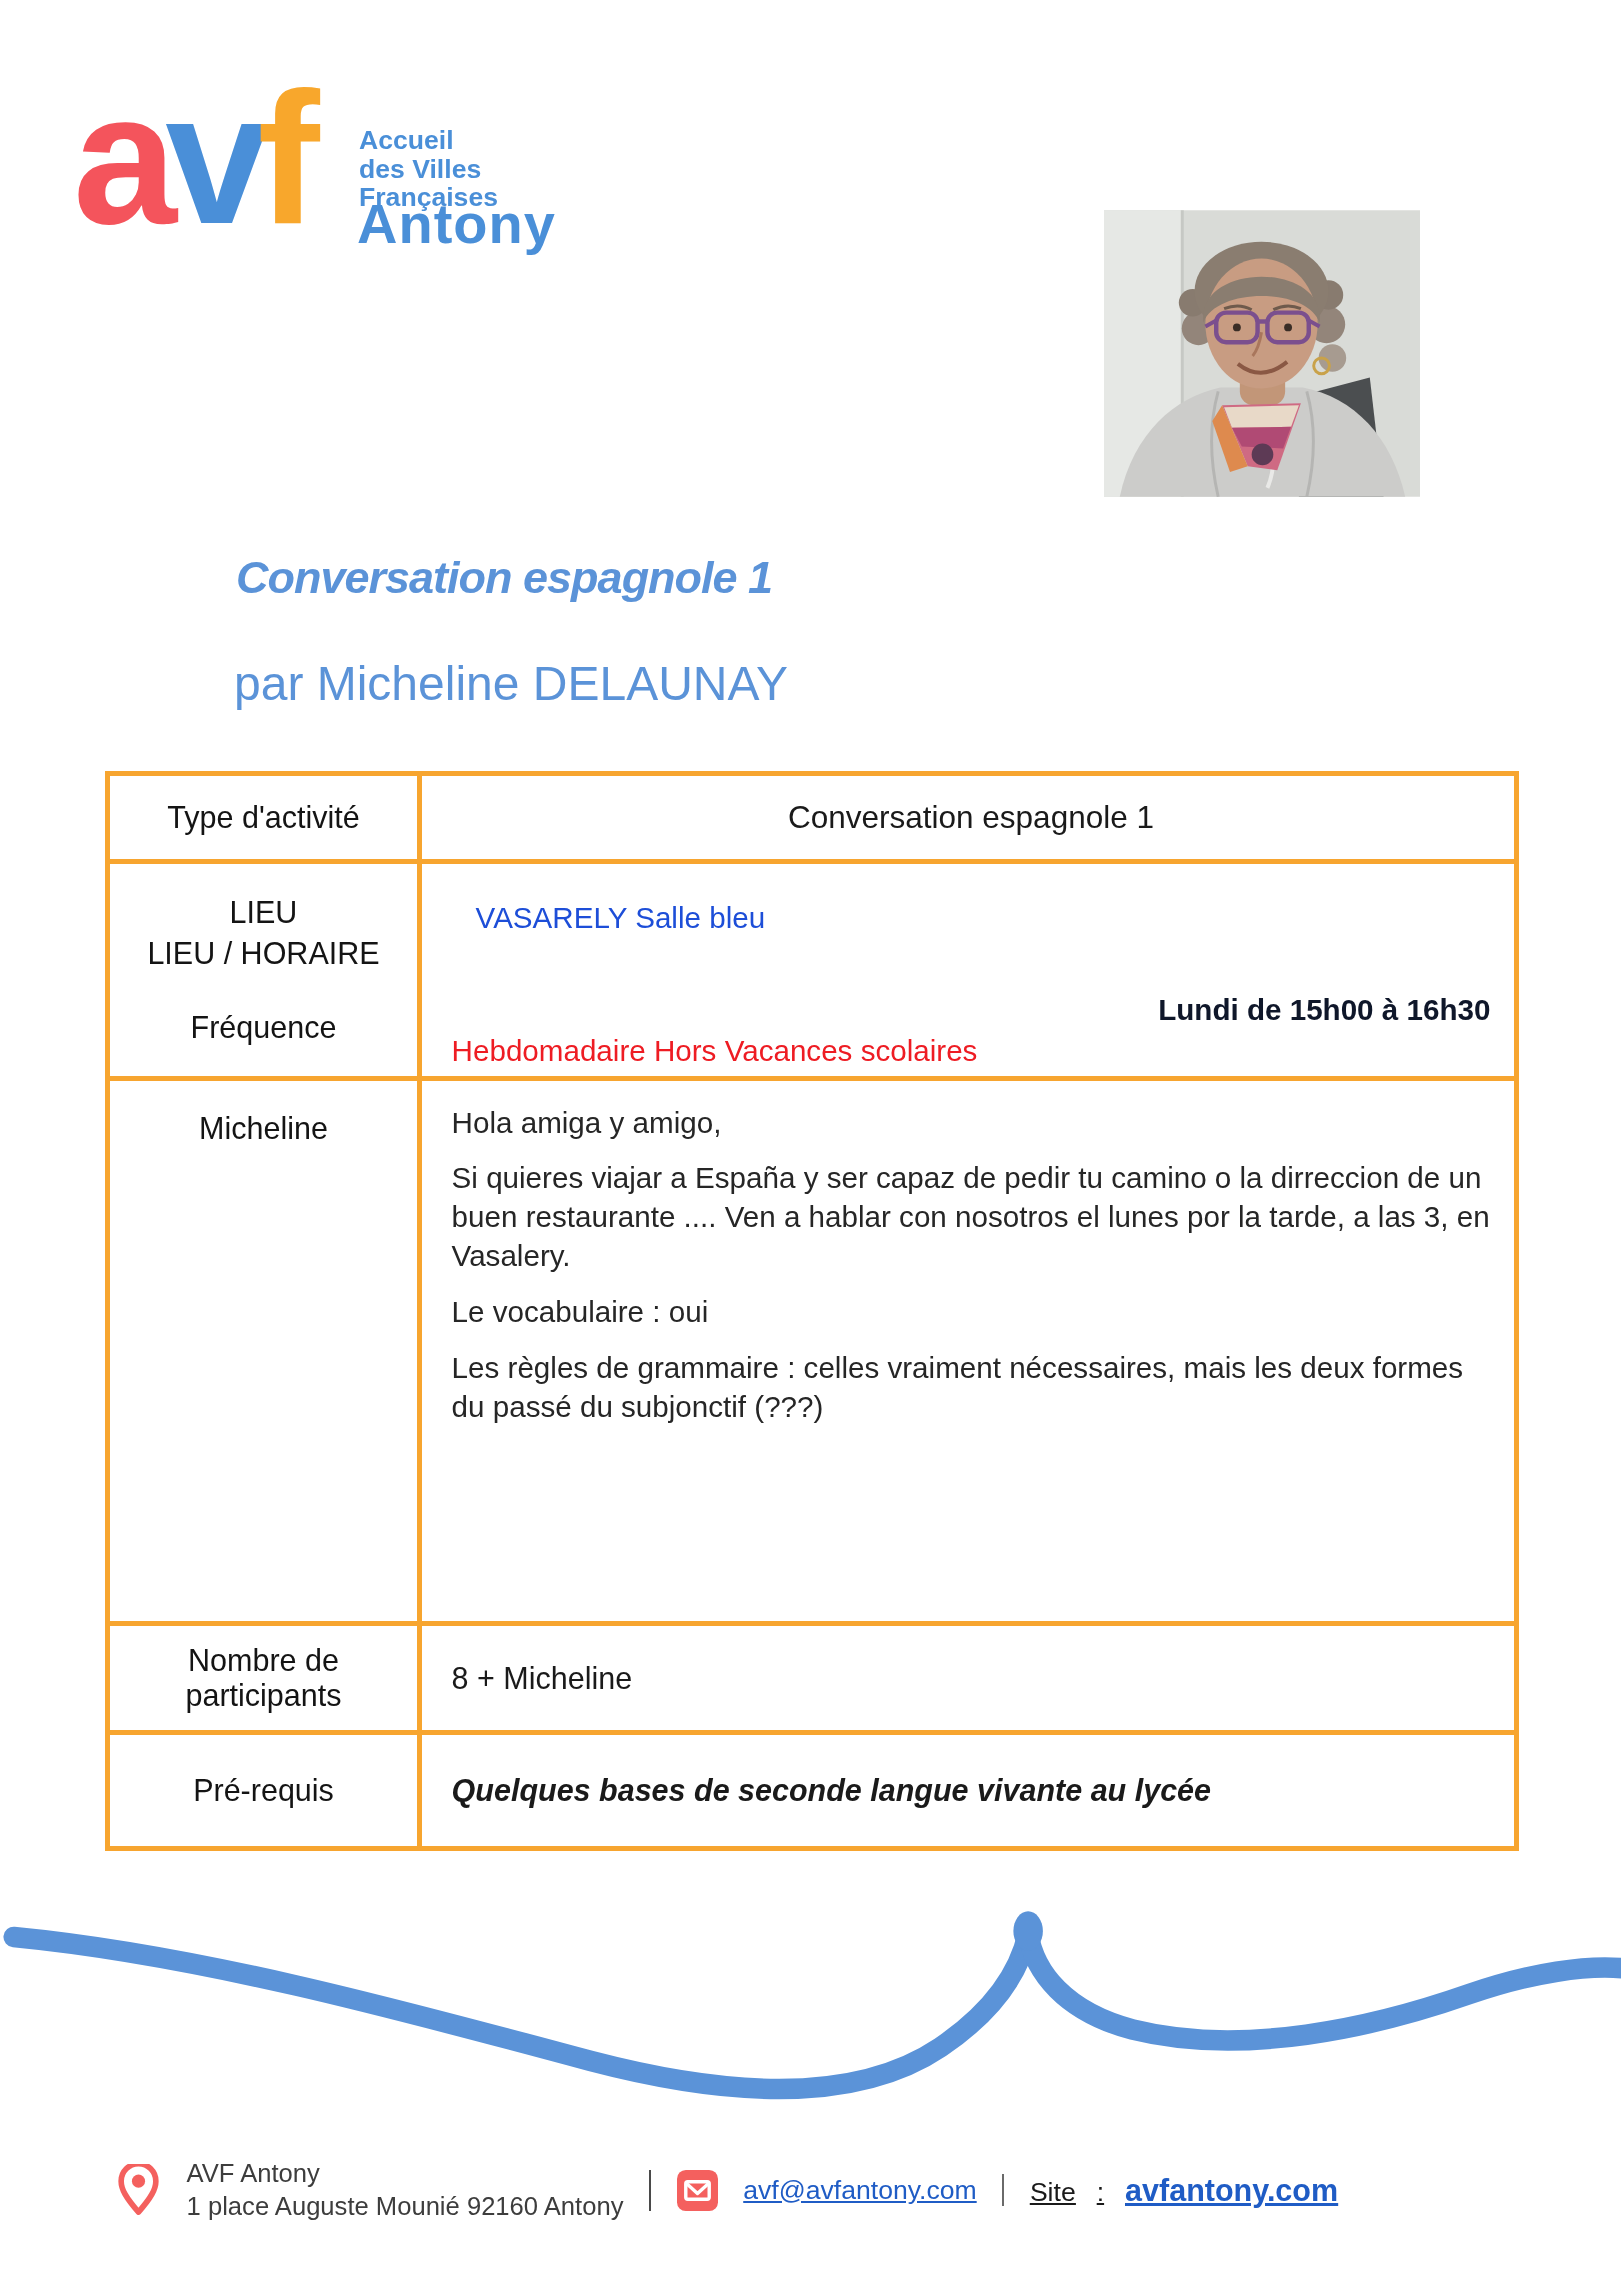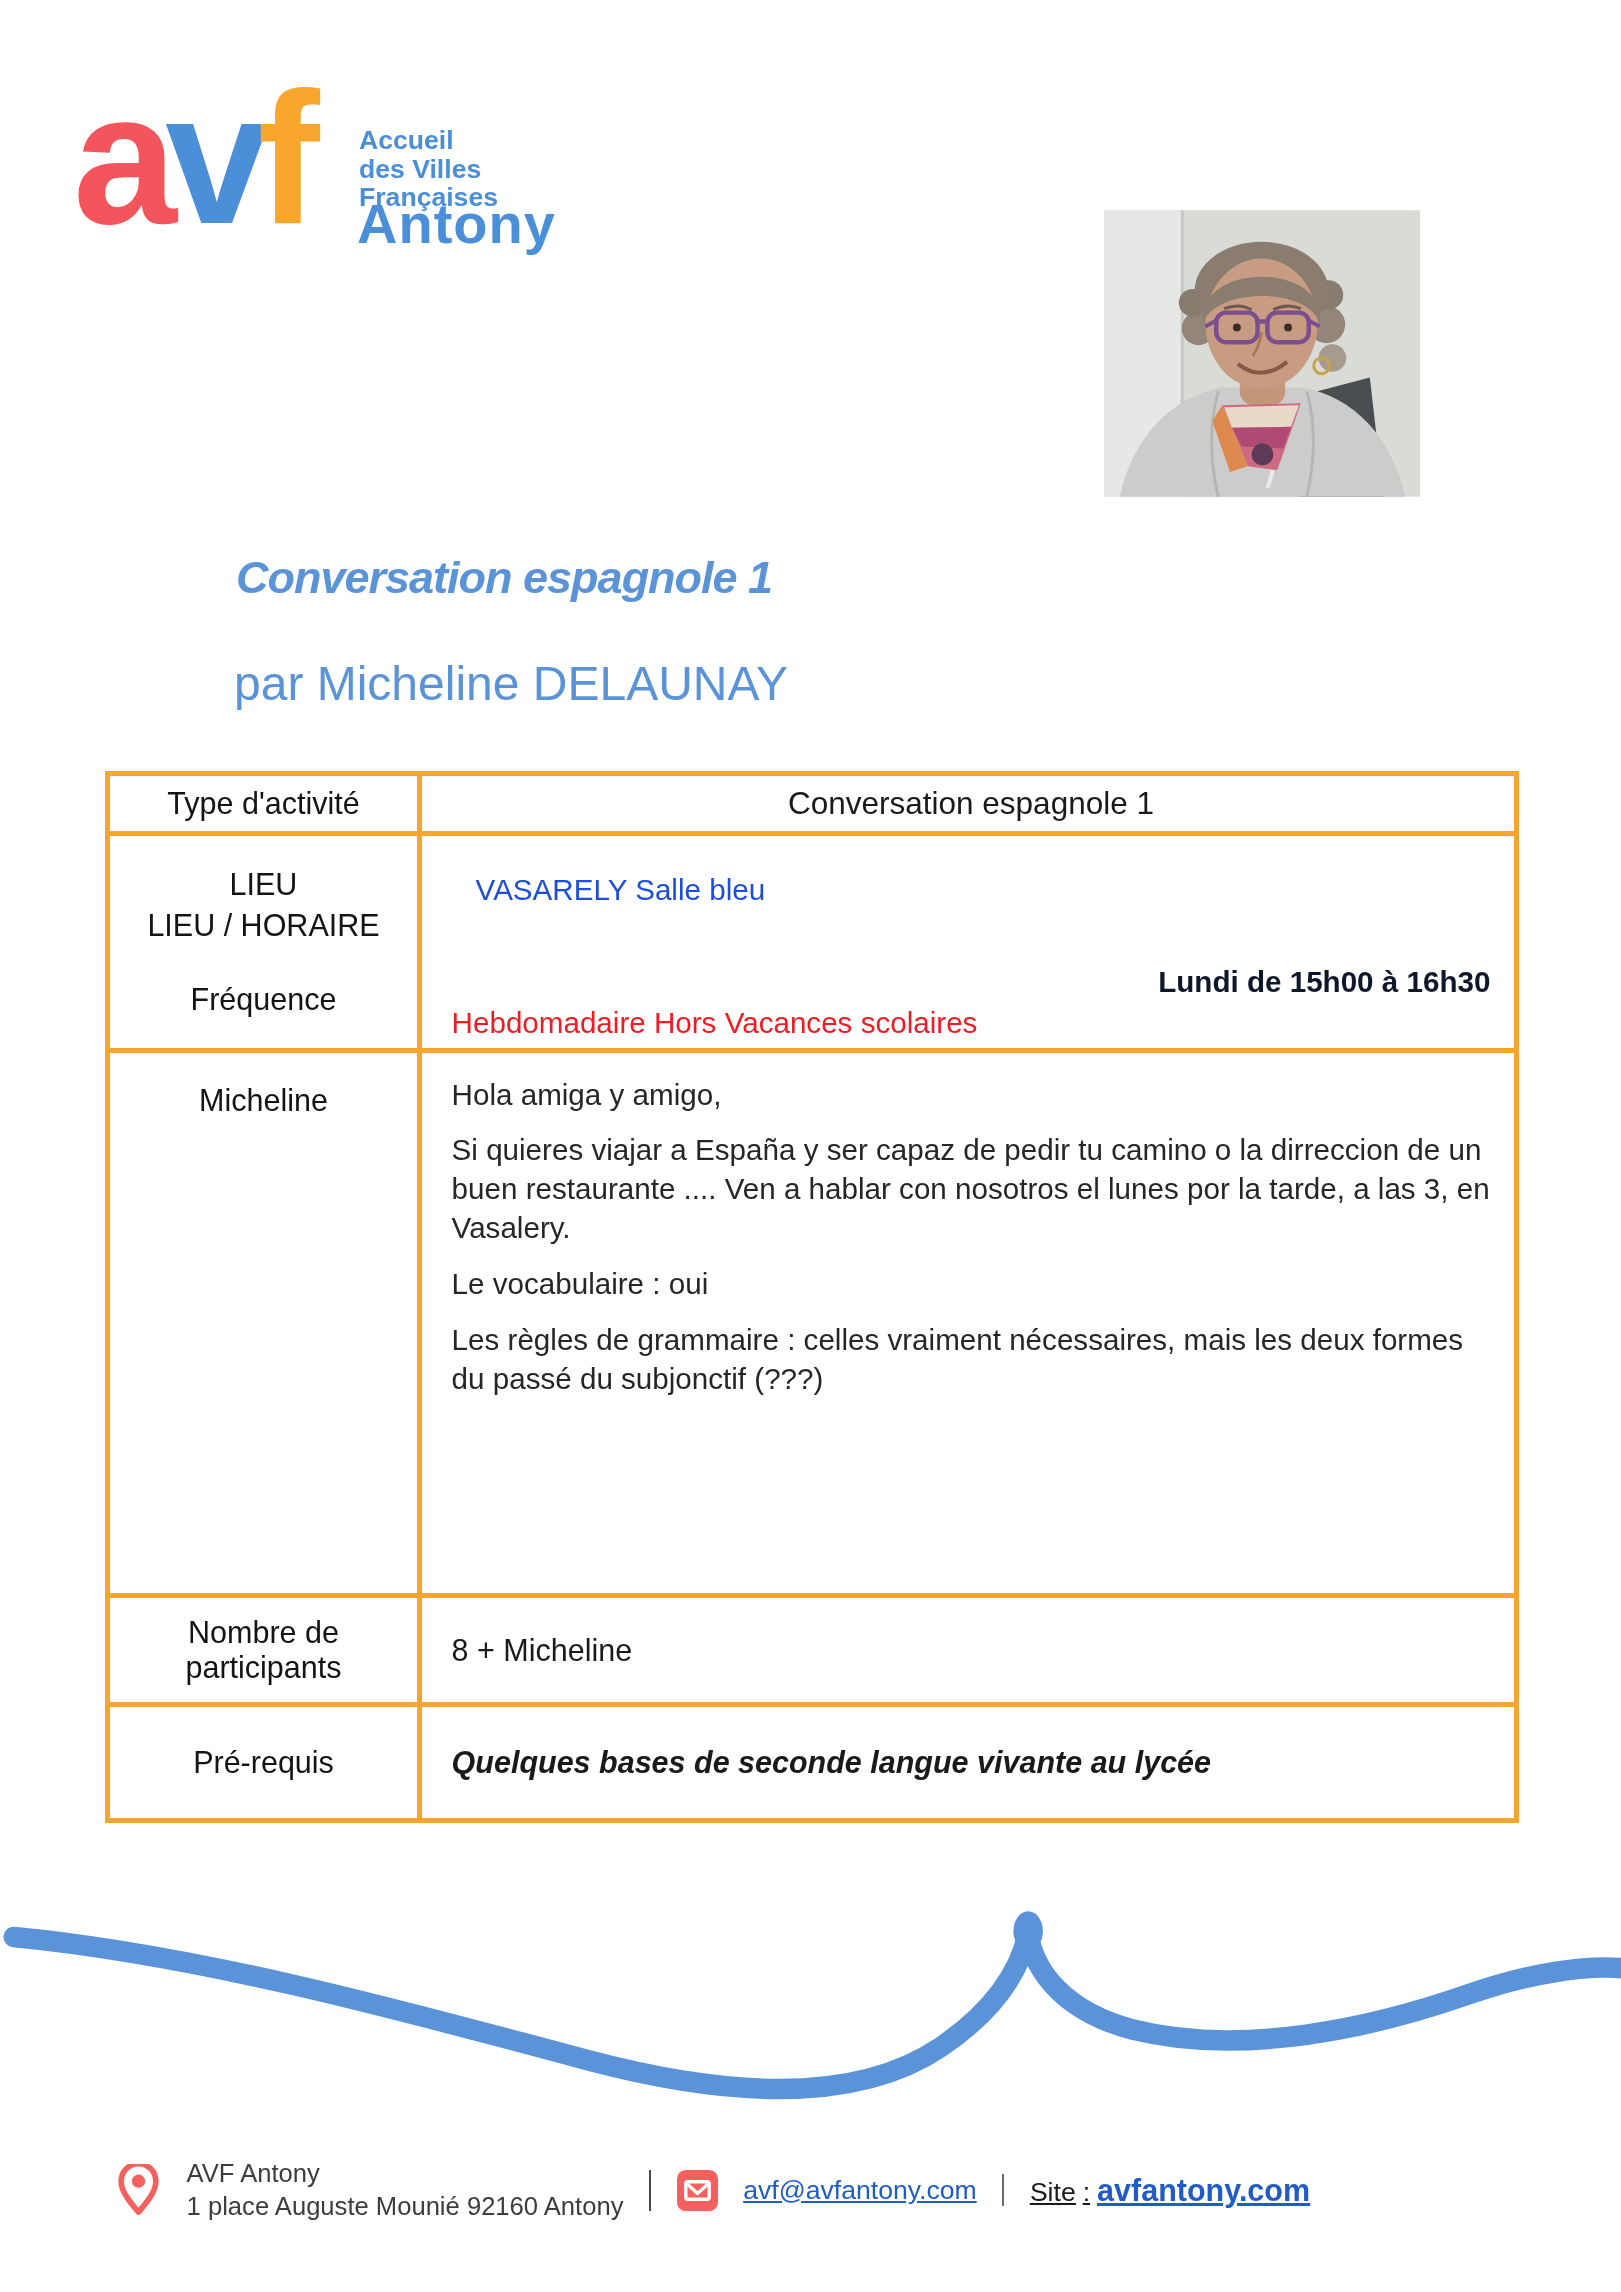--- a/index.html
+++ b/index.html
@@ -50,21 +50,21 @@
   .td-label {
     width:312px; flex:0 0 312px; border-right:5.9px solid #f7a52f;
     display:flex; flex-direction:column; align-items:center; justify-content:center;
     text-align:center; font-size:30.5px; color:#141414;
     padding:7.9px 13.8px; box-sizing:border-box;
   }
   .td-value {
     flex:1; font-size:29.6px; color:#262626;
     padding:9.9px 23.6px 9.9px 29.6px; box-sizing:border-box;
   }
-  .row-type { height:55px; }
+  .row-type { height:83px; }
   .row-lieu { height:212px; }
   .row-desc { height:540px; }
   .row-part { height:104px;justify-content:space-between; }
   .row-pre  { height:111px; }
 
   .row-type .td-value {
     display:flex; align-items:center; justify-content:center;
     font-size:31.5px; color:#1a1a1a;
   }
   .row-lieu .td-value { padding-top:33px; line-height:41px; }
@@ -89,21 +89,21 @@
 
   
   .footer {
     position:absolute; left:116px; top:2157px;
     display:flex; align-items:center; gap:25.6px; color:#3d3d3d;
   }
   .footer-org-block { font-size:25.6px; line-height:33px; min-width:376px; }
   .v-divider { width:2px; height:41px; background:#4a4a4a; }
   .v-divider-2 { width:2px; height:31.5px; background:#6a6a6a; }
   .footer-link { color:#1f5cc5; text-decoration:underline; font-size:26.6px; cursor:pointer; }
-  .site-block { font-size:26.6px; display:flex; align-items:baseline; gap:7px; color:#1a1a1a;text-decoration:underline; }
+  .site-block { font-size:26.6px; display:flex; align-items:baseline; gap:21px; color:#1a1a1a;text-decoration:underline; }
   .site-label { text-decoration:underline; }
   .site-link { font-size:30.5px; font-weight:bold; }
 </style>
 </head>
 <body>
 
 <div class="page">
 
   <div class="logo-letters">
     <span class="logo-a">a</span>

